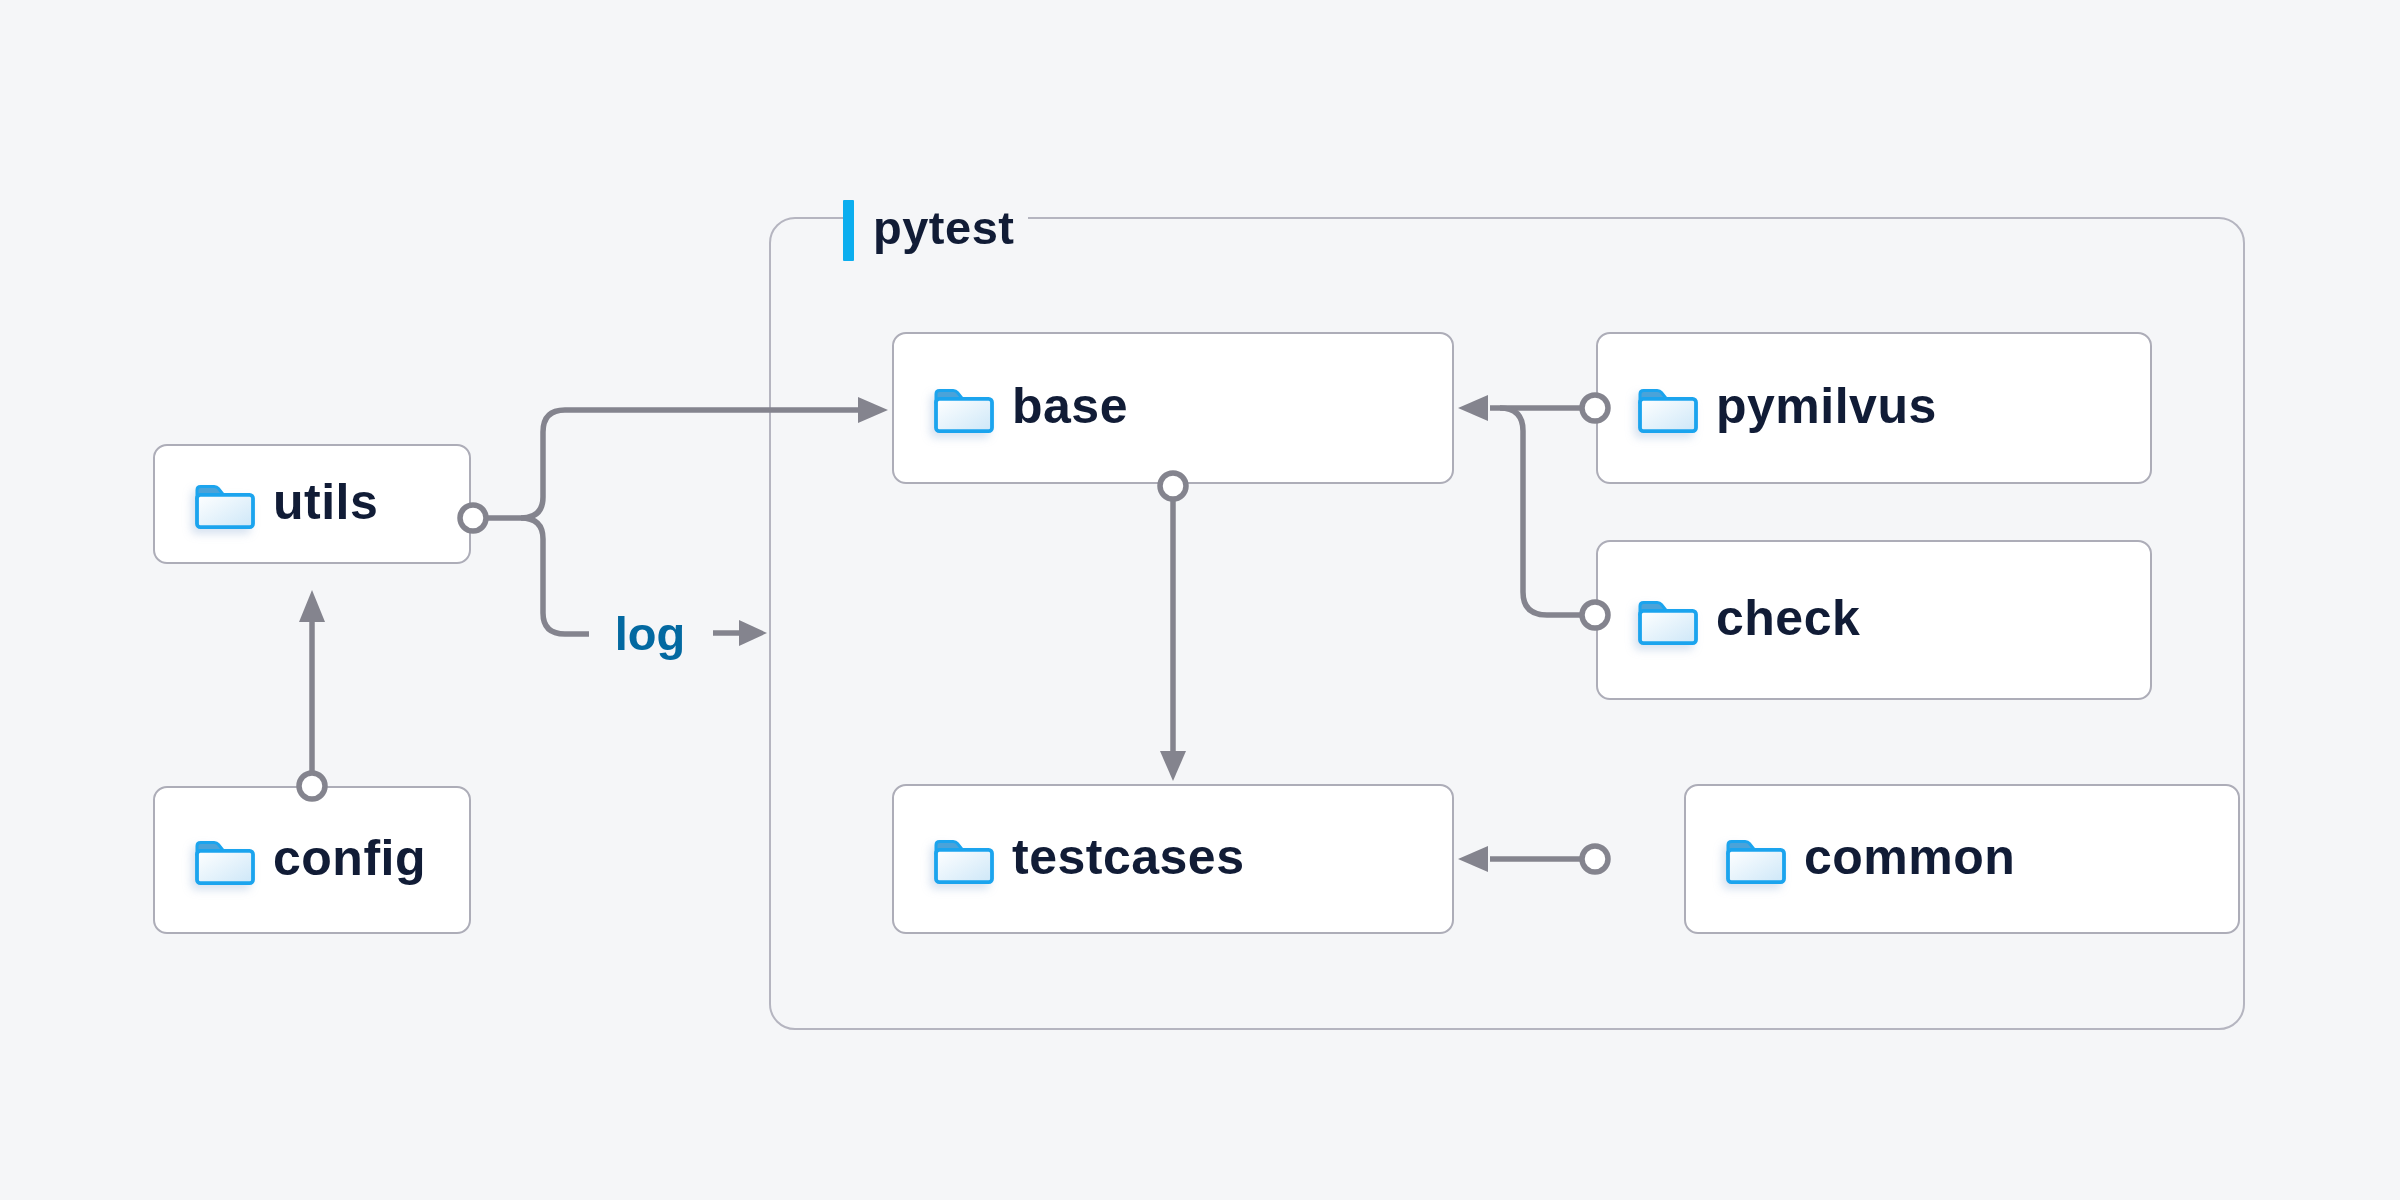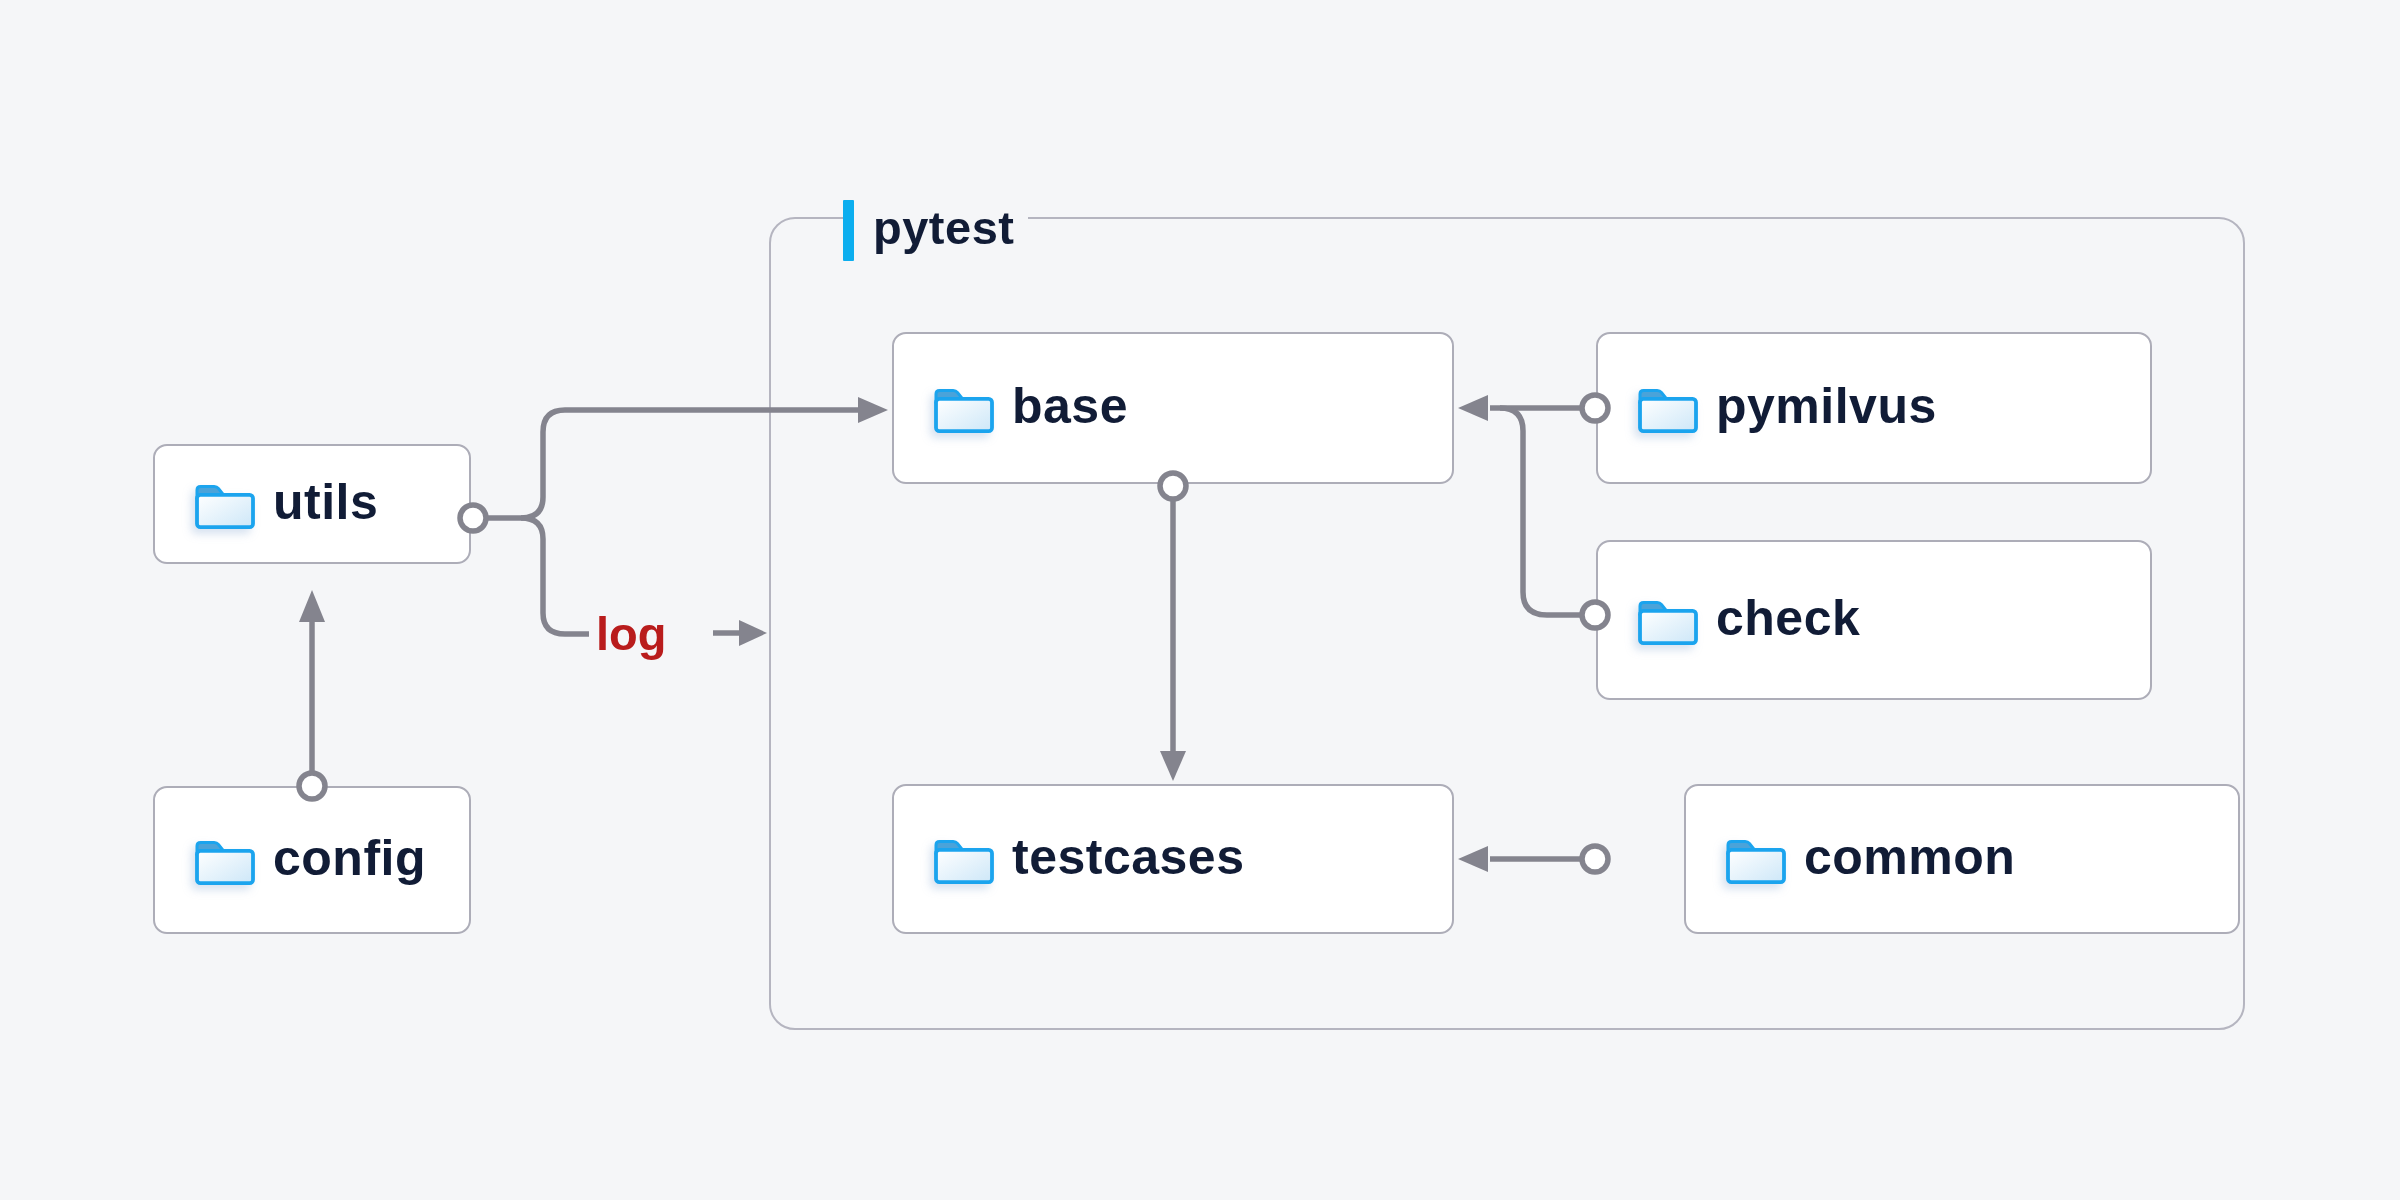--- a/index.html
+++ b/index.html
@@ -33,21 +33,21 @@
   .nlabel{font-size:50px;font-weight:bold;color:#111c36;letter-spacing:.5px;line-height:1;padding-bottom:4px;}
   .folder{width:64px;height:52px;flex-shrink:0;filter:drop-shadow(-4px 5px 4px rgba(110,150,200,.28));}
   
   .wires{position:absolute;left:0;top:0;width:2400px;height:1200px;z-index:4;pointer-events:none;}
   .wires path,.wires line{stroke:#84848e;stroke-width:5.5;fill:none;stroke-linejoin:round;}
   .wires polygon{fill:#84848e;stroke:none;}
   .wires circle{fill:#ffffff;stroke:#84848e;stroke-width:5.5;}
   
   .log-label{
     position:absolute;left:596px;top:605px;width:108px;z-index:6;
-    font-size:47px;font-weight:bold;color:#b91c1c;line-height:58px;
+    text-align:center;font-size:47px;font-weight:bold;color:#0369a1;line-height:58px;
   }
 </style>
 </head>
 <body>
 
 <div class="stage">
 
   <div class="group"></div>
 
   <div class="node" style="left:153px;top:444px;width:318px;height:120px">

